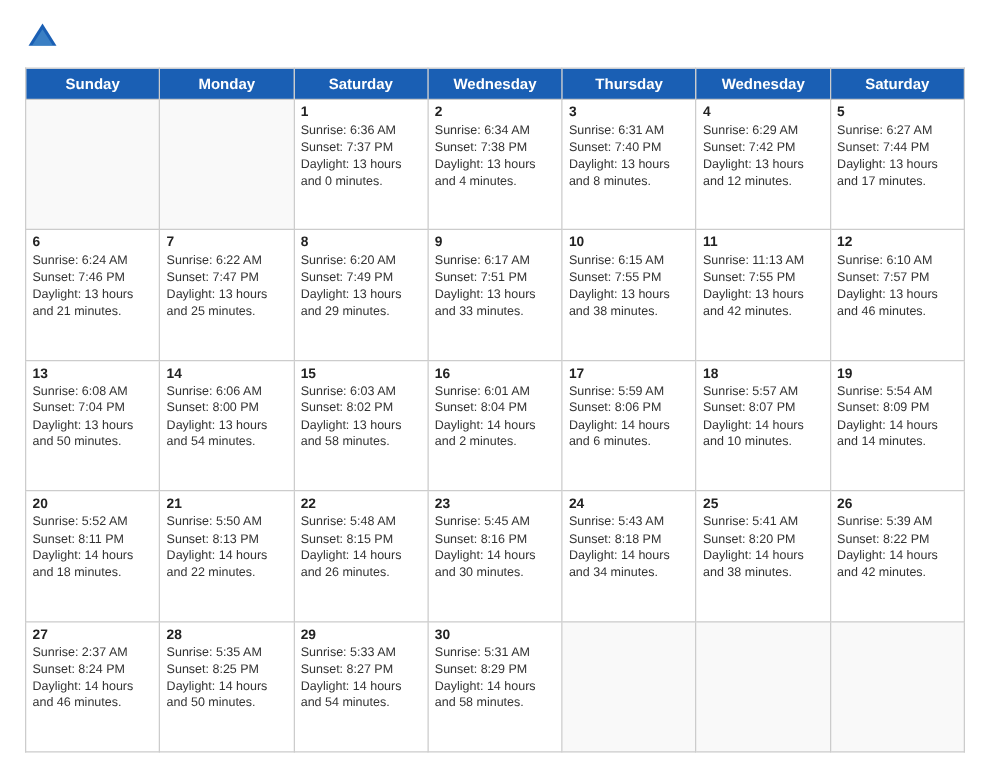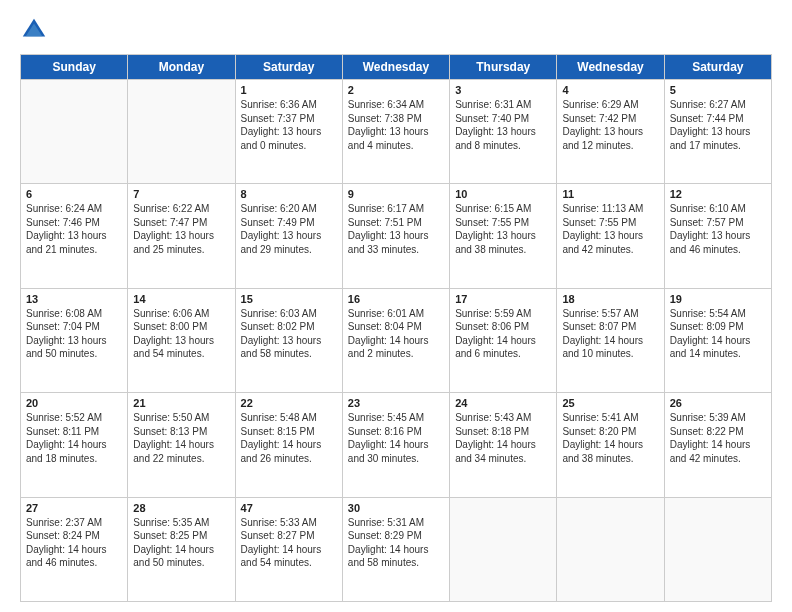--- a/index.html
+++ b/index.html
@@ -300,21 +300,21 @@
 Sunset: 8:24 PM
 Daylight: 14 hours and 46 minutes.</div>
           </td>
           <td>
             <div class="day-number">28</div>
             <div class="day-info">Sunrise: 5:35 AM
 Sunset: 8:25 PM
 Daylight: 14 hours and 50 minutes.</div>
           </td>
           <td>
-            <div class="day-number">47</div>
+            <div class="day-number">29</div>
             <div class="day-info">Sunrise: 5:33 AM
 Sunset: 8:27 PM
 Daylight: 14 hours and 54 minutes.</div>
           </td>
           <td>
             <div class="day-number">30</div>
             <div class="day-info">Sunrise: 5:31 AM
 Sunset: 8:29 PM
 Daylight: 14 hours and 58 minutes.</div>
           </td>

